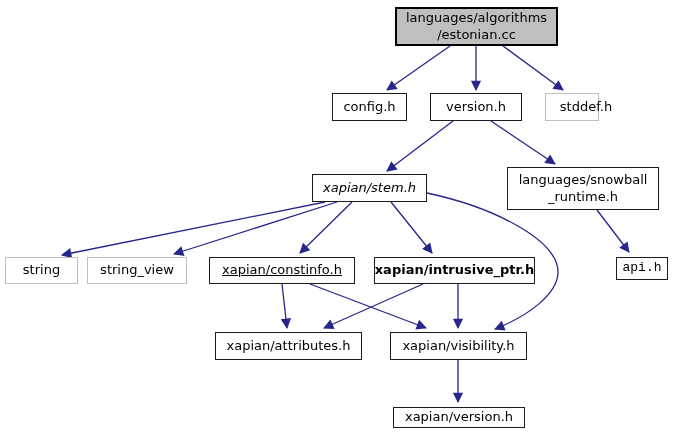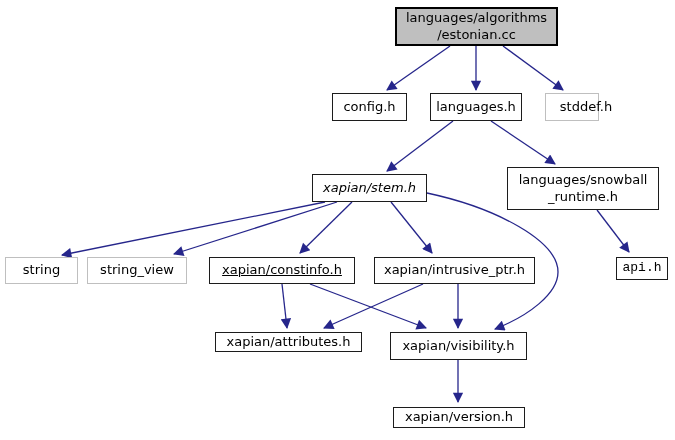--- a/index.html
+++ b/index.html
@@ -85,48 +85,48 @@
   </svg>
   <div id="nodes-layer">
       <div class="node root" style="left: 395px; top: 7px; width: 163px; height: 39px;">
         <div class="node-line">languages/algorithms</div>
         <div class="node-line">/estonian.cc</div>
       </div>
       <div class="node linked" style="left: 332px; top: 93px; width: 75px; height: 28px;">
         <div class="node-line">config.h</div>
       </div>
       <div class="node linked" style="left: 430px; top: 93px; width: 92px; height: 28px;">
-        <div class="node-line">languages.h</div>
+        <div class="node-line">version.h</div>
       </div>
       <div class="node external" style="left: 545px; top: 93px; width: 54px; height: 28px; padding-left: 28px;">
         <div class="node-line">stddef.h</div>
       </div>
       <div class="node linked" style="left: 312px; top: 174px; width: 115px; height: 28px; font-style: italic;">
         <div class="node-line">xapian/stem.h</div>
       </div>
       <div class="node linked" style="left: 507px; top: 167px; width: 152px; height: 43px;">
         <div class="node-line">languages/snowball</div>
         <div class="node-line">_runtime.h</div>
       </div>
       <div class="node external" style="left: 5px; top: 257px; width: 73px; height: 27px;">
         <div class="node-line">string</div>
       </div>
       <div class="node external" style="left: 87px; top: 257px; width: 100px; height: 27px;">
         <div class="node-line">string_view</div>
       </div>
       <div class="node linked" style="left: 209px; top: 257px; width: 146px; height: 27px; text-decoration: underline;">
         <div class="node-line">xapian/constinfo.h</div>
       </div>
-      <div class="node linked" style="left: 374px; top: 257px; width: 161px; height: 27px;">
+      <div class="node linked" style="left: 374px; top: 257px; width: 161px; height: 27px; font-weight: bold;">
         <div class="node-line">xapian/intrusive_ptr.h</div>
       </div>
       <div class="node linked" style="left: 616px; top: 257px; width: 52px; height: 23px; font-family: Liberation Mono, monospace;">
         <div class="node-line">api.h</div>
       </div>
-      <div class="node linked" style="left: 215px; top: 332px; width: 147px; height: 20px;">
+      <div class="node linked" style="left: 215px; top: 332px; width: 147px; height: 28px;">
         <div class="node-line">xapian/attributes.h</div>
       </div>
       <div class="node linked" style="left: 390px; top: 332px; width: 137px; height: 28px;">
         <div class="node-line">xapian/visibility.h</div>
       </div>
       <div class="node linked" style="left: 393px; top: 407px; width: 132px; height: 21px;">
         <div class="node-line">xapian/version.h</div>
       </div>
     </div>
 </div>

